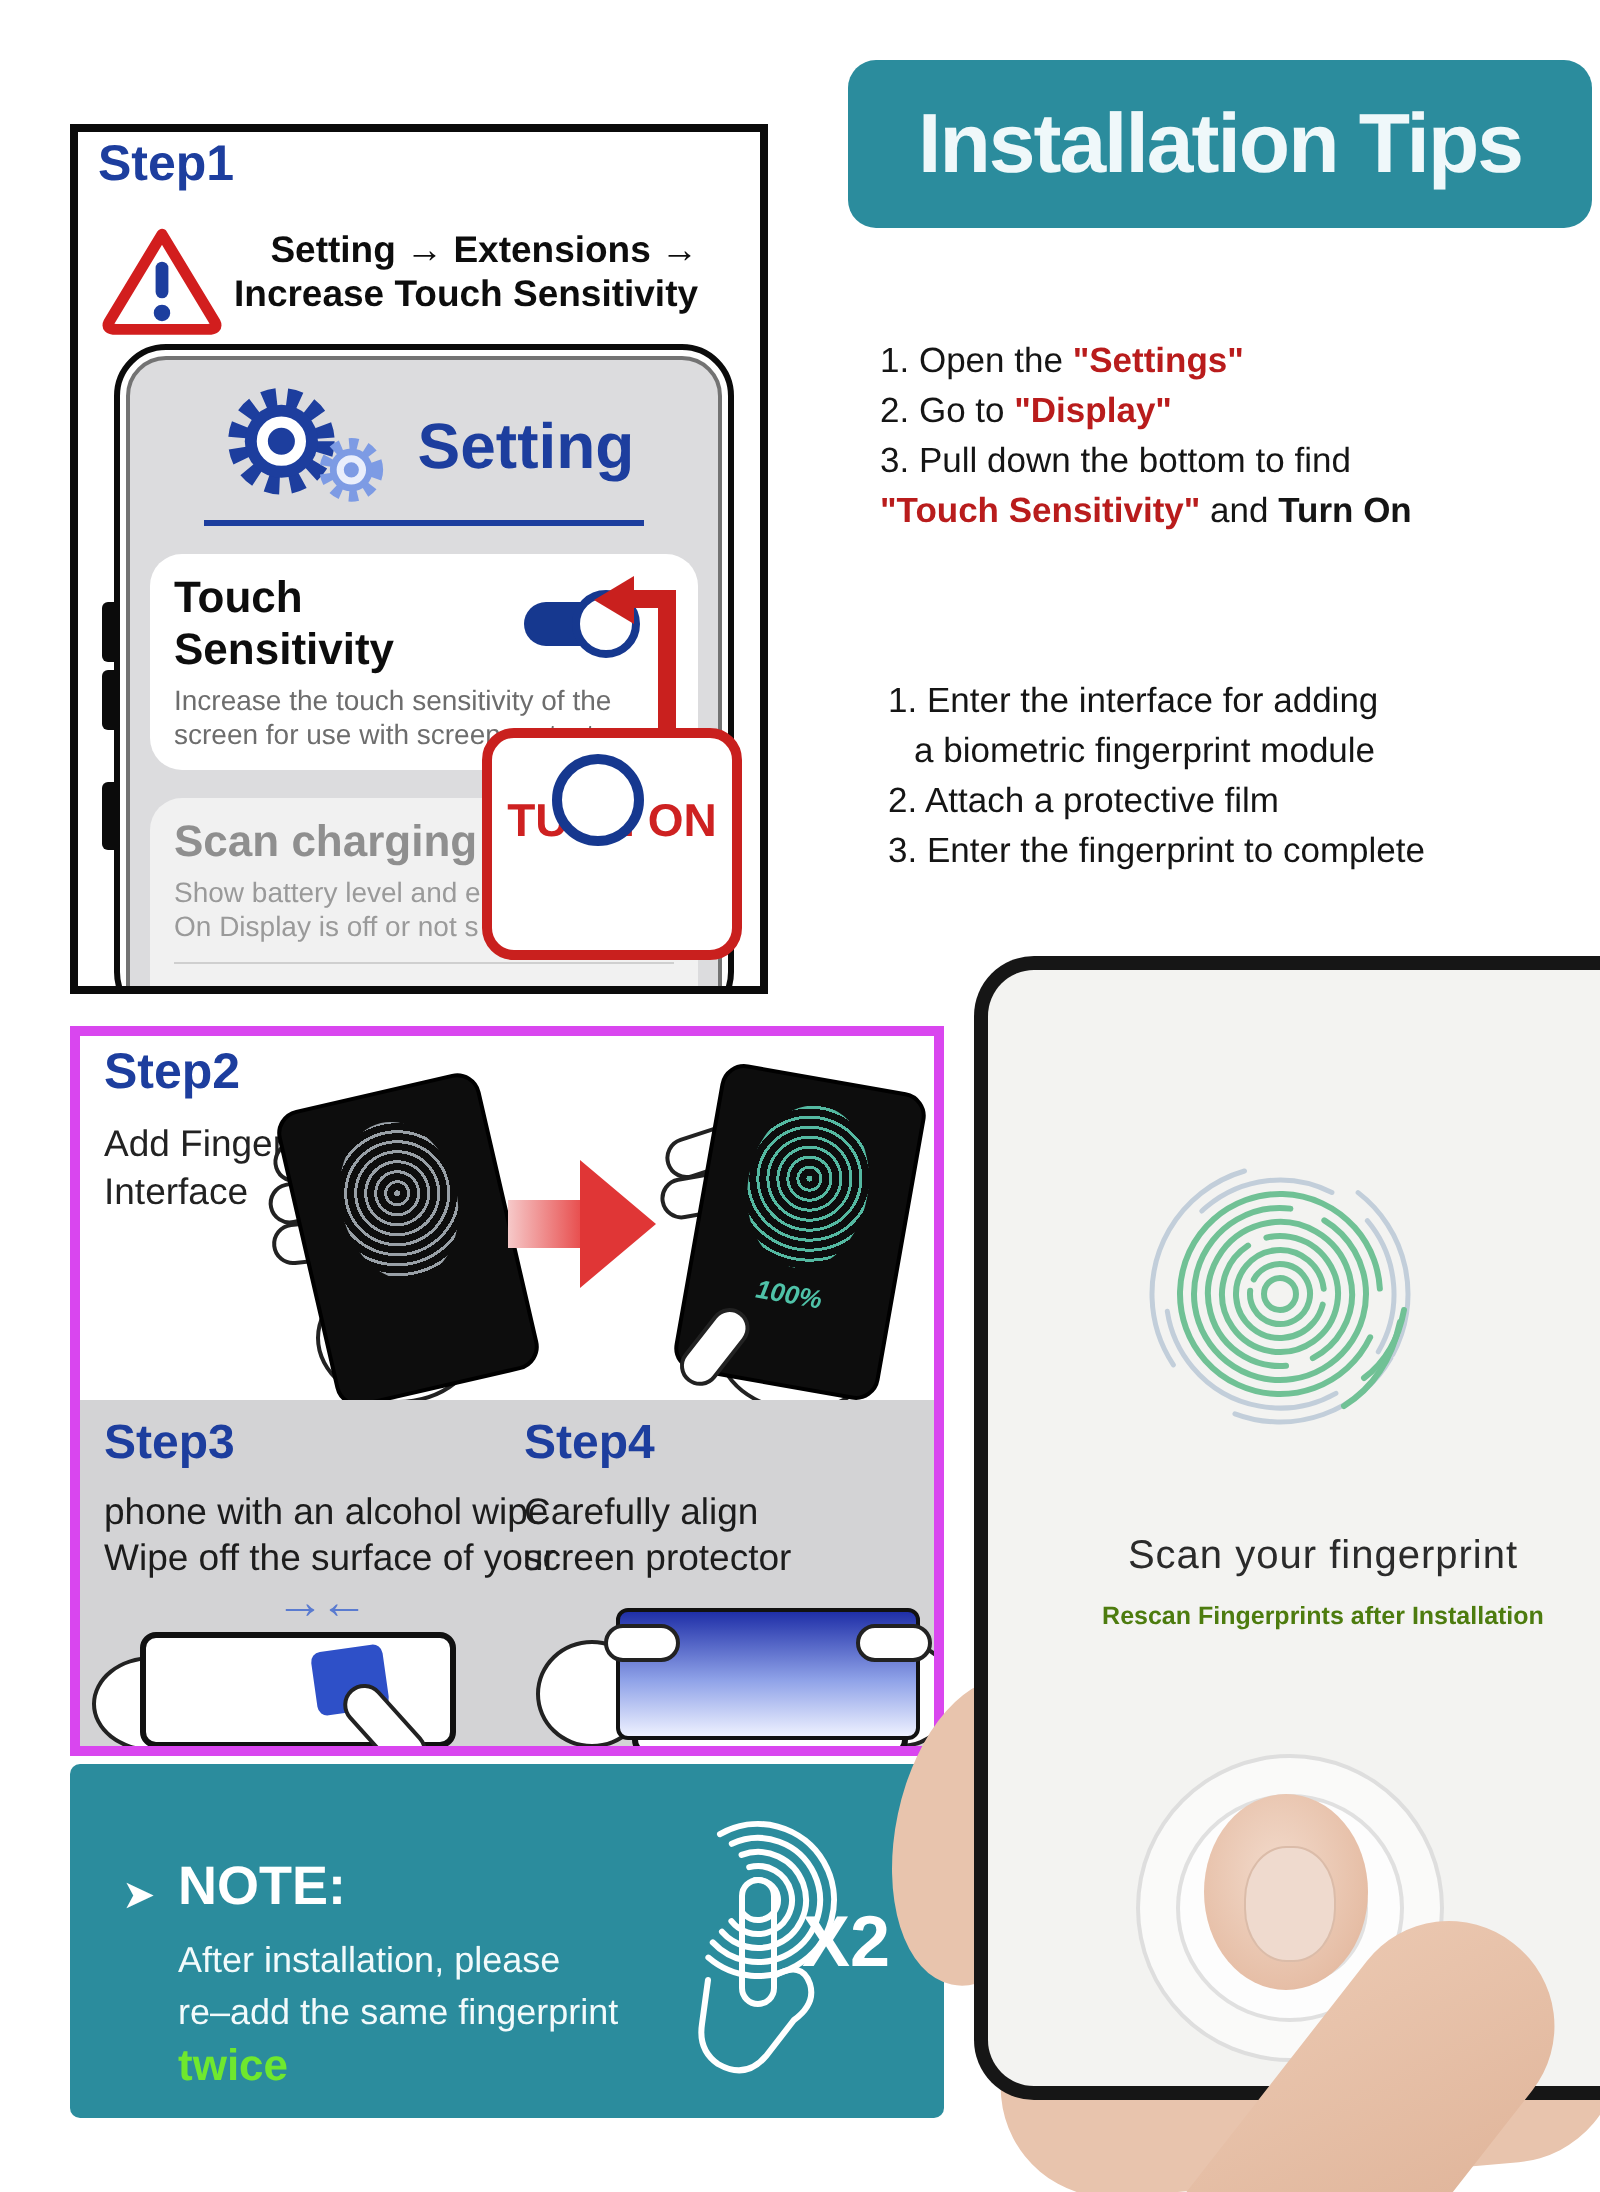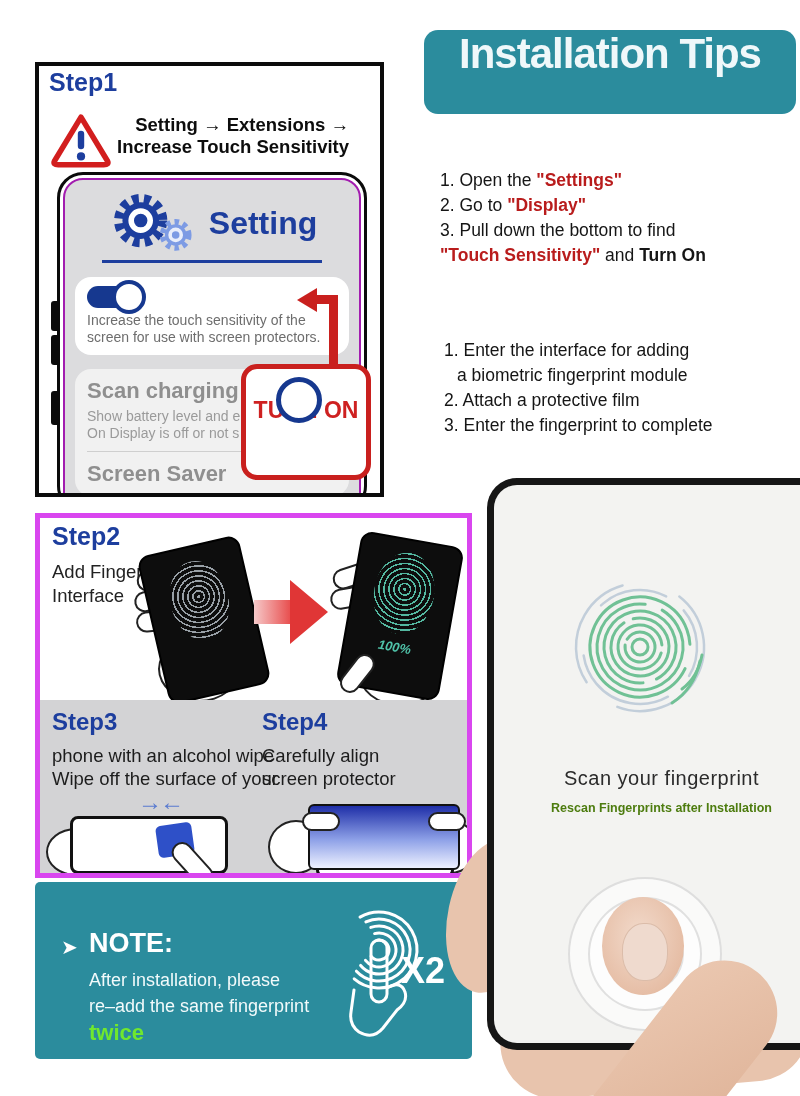--- a/index.html
+++ b/index.html
@@ -2,34 +2,34 @@
 <html><head>
 <meta charset="utf-8">
 <style>
   html,body{margin:0;padding:0;background:#fff;}
   #root{position:relative;width:800px;height:1096px;background:#ffffff;overflow:hidden;
         font-family:"Liberation Sans",sans-serif;color:#111;}
   .abs{position:absolute;}
 
   
   #banner{left:424px;top:30px;width:372px;height:84px;background:#2B8C9D;border-radius:14px;
-          display:flex;justify-content:center;}
+          display:flex;align-items:center;justify-content:center;}
   #banner .t{color:#EFF8FA;font-size:42px;font-weight:bold;letter-spacing:-1px;}
 
   
   #step1{left:35px;top:62px;width:349px;height:435px;border:4px solid #0b0b0b;background:#fff;
          box-sizing:border-box;overflow:hidden;}
   .step-label{color:#1D3E9E;font-weight:bold;}
   #step1-label{left:10px;top:2px;font-size:25px;}
   #step1-head{left:78px;top:48px;font-size:18.5px;font-weight:bold;line-height:22px;color:#0d0d0d;text-align:right;}
   #warn{left:10px;top:44px;}
 
   #mockphone{left:18px;top:106px;width:310px;height:340px;border:3px solid #0b0b0b;border-radius:26px;
              background:#fff;padding:3px;box-sizing:border-box;}
-  #mockphone-inner{width:100%;height:360px;border:2px solid #a21caf;border-radius:20px;background:#DCDCDE;
+  #mockphone-inner{width:100%;height:360px;border:2px solid #737373;border-radius:20px;background:#DCDCDE;
              box-sizing:border-box;overflow:hidden;}
   .sidebtn{left:-9px;width:9px;background:#0b0b0b;border-radius:3px;}
   #mock-header{margin-top:12px;display:flex;align-items:center;justify-content:center;gap:6px;}
   #mock-title{color:#1D3E9E;font-size:32px;font-weight:bold;}
   #mock-divider{width:220px;height:3px;background:#1D3E9E;margin:6px auto 0;}
   .card{margin:14px 10px 0;border-radius:16px;padding:9px 12px;}
   #card-touch{background:#ffffff;}
   #card-charge{background:#F1F1F1;}
   .card-title-row{display:flex;align-items:center;justify-content:space-between;}
   #card-touch .title{font-size:22px;font-weight:bold;color:#0d0d0d;}
@@ -155,20 +155,21 @@
               <circle cx="86" cy="54" r="13.5" fill="#7D9BE4"></circle>
               <circle cx="86" cy="54" r="7" fill="none" stroke="#E9EEFB" stroke-width="4.5"></circle>
             </g>
           </svg>
           <span id="mock-title">Setting</span>
         </div>
         <div id="mock-divider"></div>
 
         <div id="card-touch" class="card">
           <div class="card-title-row">
+            <span class="title">Touch Sensitivity</span>
             <span class="toggle">
                 <span class="knob"></span>
               </span>
           </div>
           <div class="card-desc">
             <div>Increase the touch sensitivity of the</div>
             <div>screen for use with screen protectors.</div>
           </div>
         </div>
 

